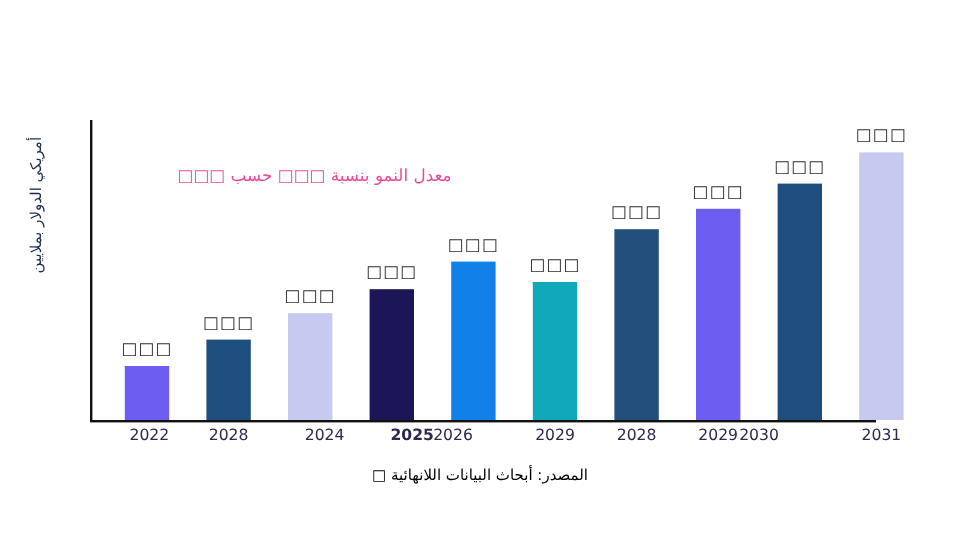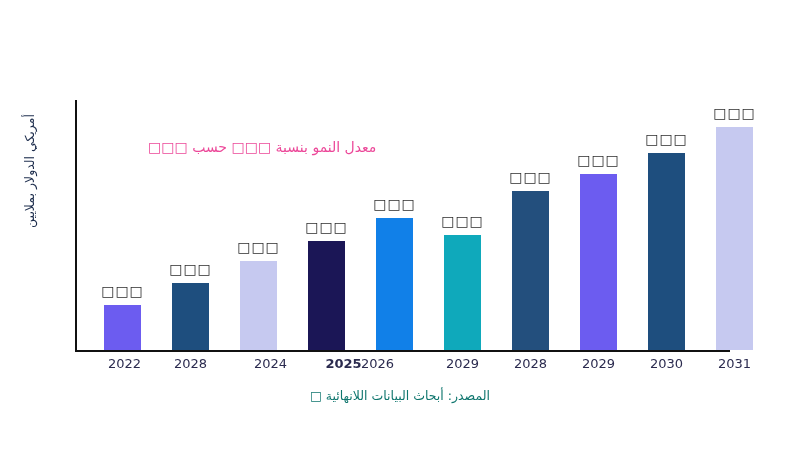--- a/index.html
+++ b/index.html
@@ -58,21 +58,21 @@
   
   .xticks{position:absolute;left:75px;top:356px;width:725px;height:22px;}
   .xtick{
     position:absolute;width:37px;text-align:center;
     font-size:13px;color:#2b2b4f;
   }
 
   
   .source{
     position:absolute;left:0;right:0;top:388px;
-    text-align:center;font-size:12.5px;color:#0f766e;
+    text-align:center;font-size:12.5px;color:#000000;
     direction:rtl;unicode-bidi:plaintext;
   }
 </style>
 </head>
 <body>
 
 <div id="chart-root">
 
 
   <div class="ylabel-wrap">
@@ -131,19 +131,19 @@
 
   <div class="xticks" id="xticks-layer">
       <div class="xtick" style="left: 29px; text-align: right;">2022</div>
       <div class="xtick" style="left: 97px;">2028</div>
       <div class="xtick" style="left: 165px; margin-left: 12px;">2024</div>
       <div class="xtick" style="left: 250px; font-weight: bold;">2025</div>
       <div class="xtick" style="left: 284px;">2026</div>
       <div class="xtick" style="left: 369px;">2029</div>
       <div class="xtick" style="left: 437px;">2028</div>
       <div class="xtick" style="left: 505px;">2029</div>
-      <div class="xtick" style="left: 573px;">2030</div>
+      <div class="xtick" style="left: 539px;">2030</div>
       <div class="xtick" style="left: 641px;">2031</div>
     </div>
 
   <div class="source">المصدر: أبحاث البيانات اللانهائية □</div>
 
 </div>
 
 </body></html>

